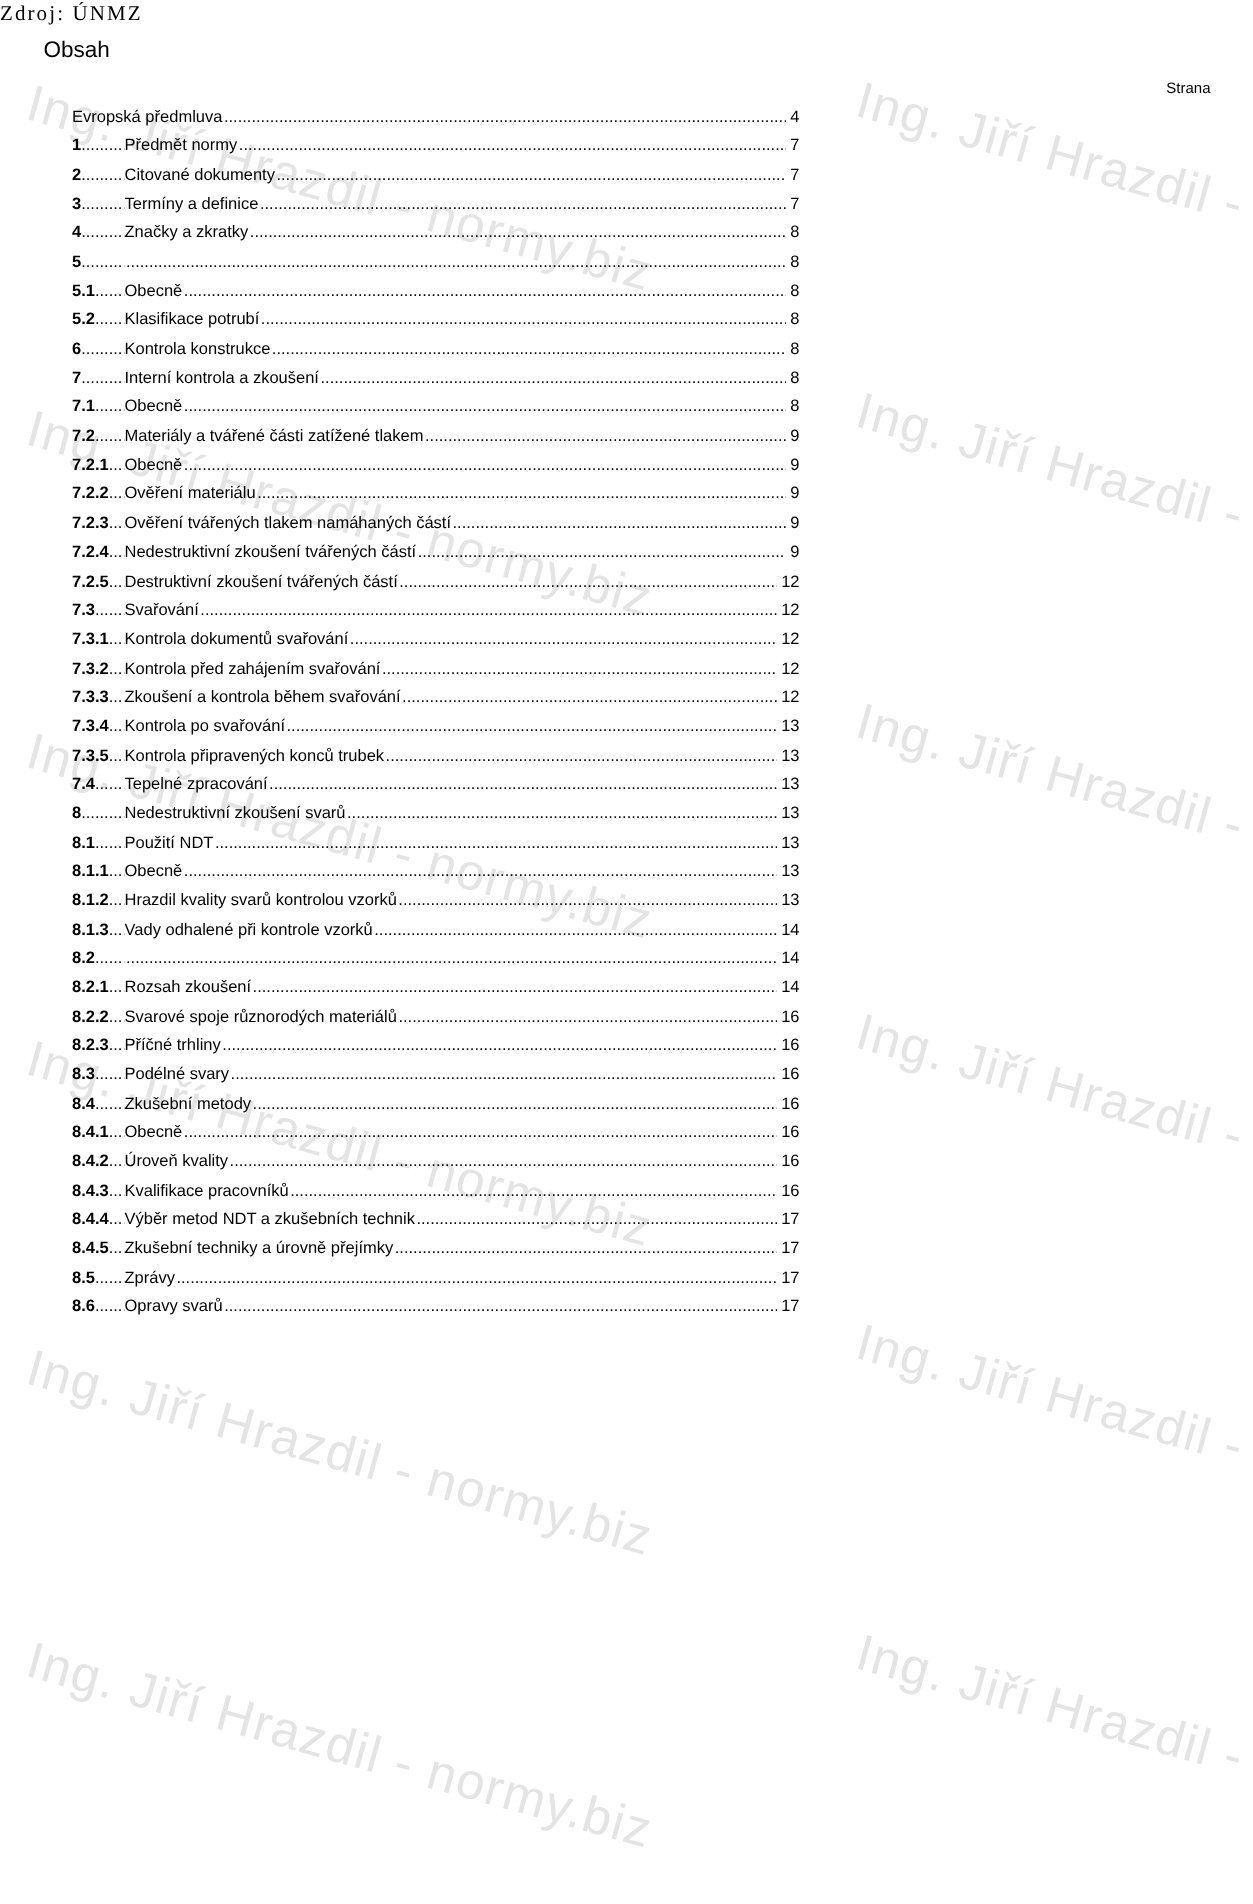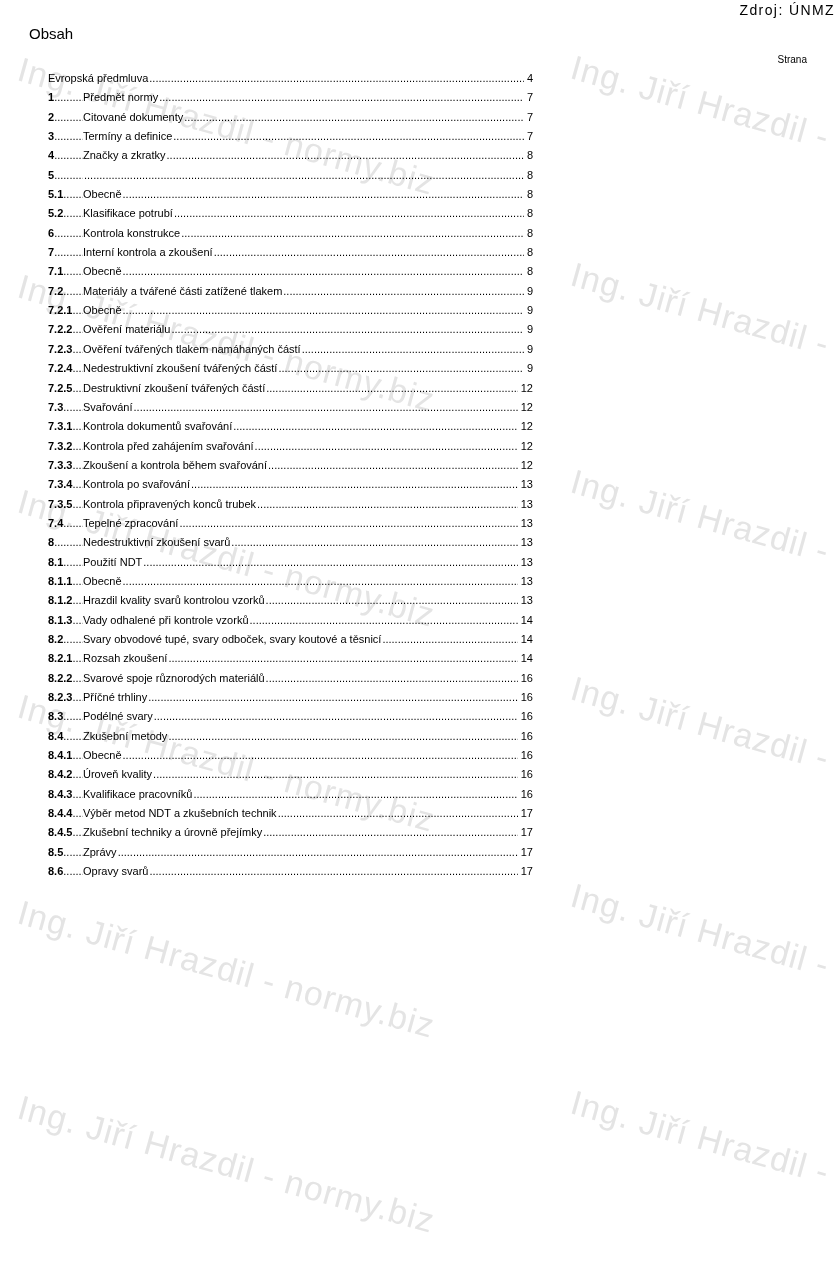--- a/index.html
+++ b/index.html
@@ -19,22 +19,22 @@
     font-size:34px;
     letter-spacing:1px;
     color:#e4e4e4;
     transform:rotate(15.5deg);
     transform-origin:0 0;
     user-select:none;
   }
   
   .mono-line{
     position:absolute;left:0;width:100%;
-    text-align:right;
-    font-family:Liberation Sans, sans-serif;
+    text-align:left;
+    font-family:Liberation Serif, serif;
     font-size:14px;letter-spacing:1.4px;
     z-index:2;
   }
   .hdr{top:2px;}
   .ftr{bottom:4px;}
   .obsah{
     position:absolute;top:25px;left:29px;margin:0;
     font-size:15px;font-weight:400;z-index:2;
   }
   .strana{
@@ -372,21 +372,20 @@
     <span class="title">Vady odhalené při kontrole vzorků</span>
     <span class="dots leader"></span>
     <span class="pg">14</span>
   </div>
 
   <div class="row">
     <span class="ncol">
           <i class="num">8.2</i>
           <span class="dots ndots"></span>
         </span>
-    <span class="title">Svary obvodové tupé, svary odboček, svary koutové a těsnicí</span>
     <span class="dots leader"></span>
     <span class="pg">14</span>
   </div>
 
   <div class="row">
     <span class="ncol">
           <i class="num">8.2.1</i>
           <span class="dots ndots"></span>
         </span>
     <span class="title">Rozsah zkoušení</span>

